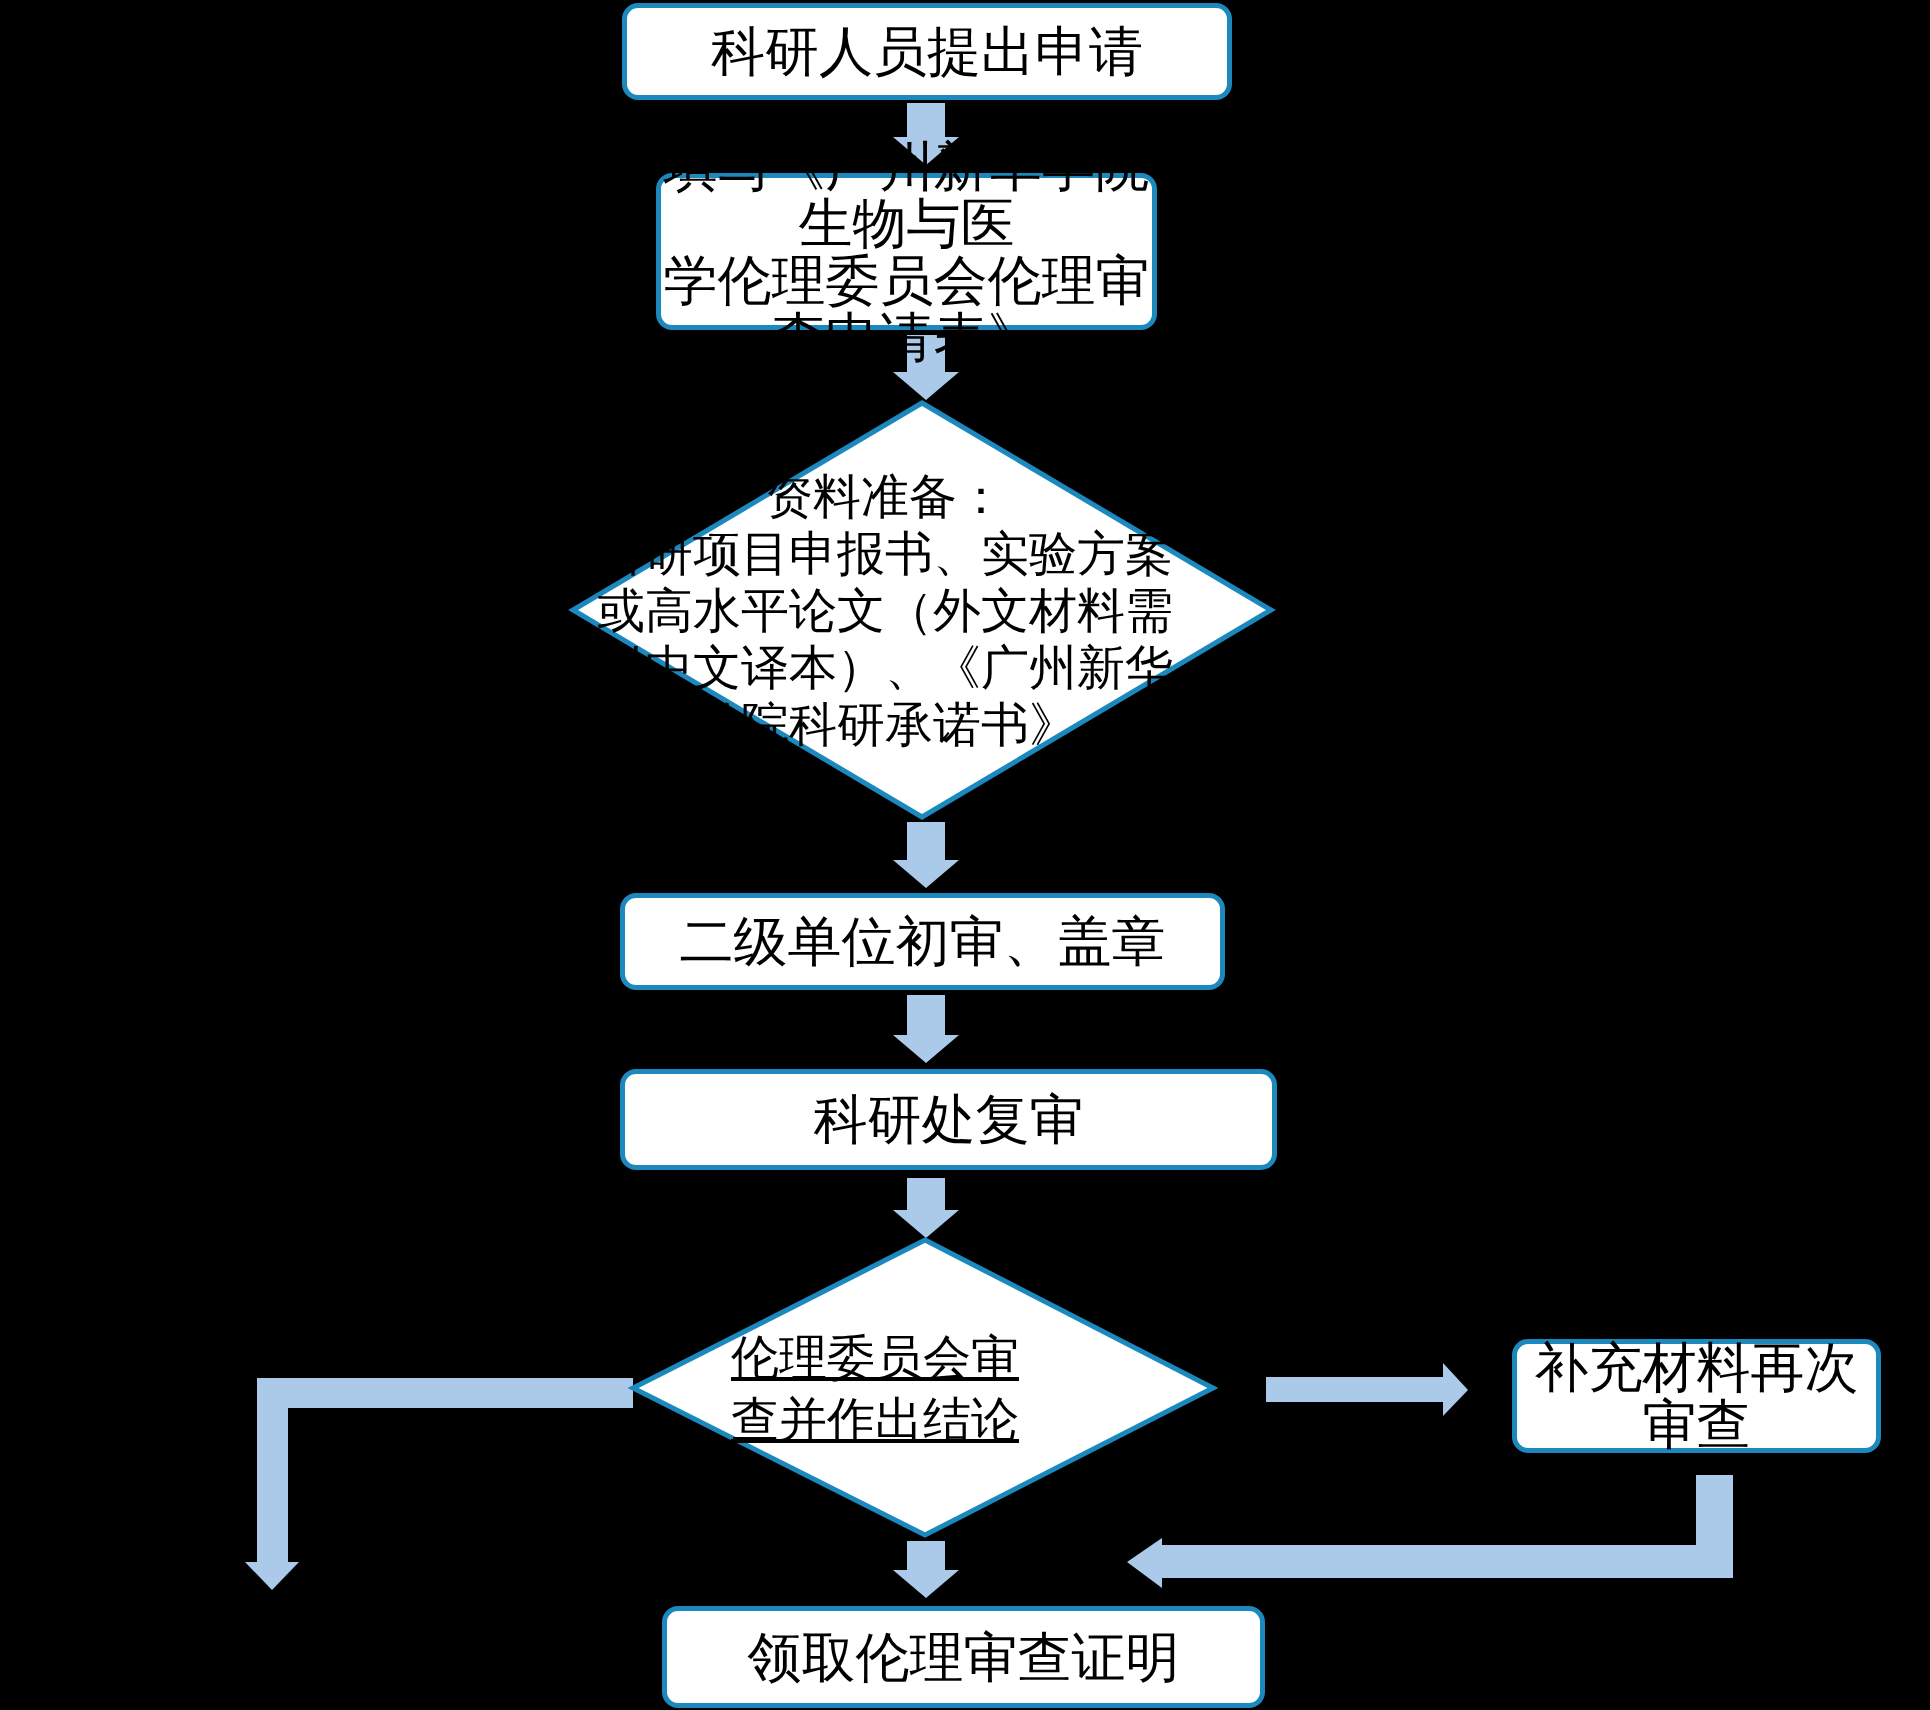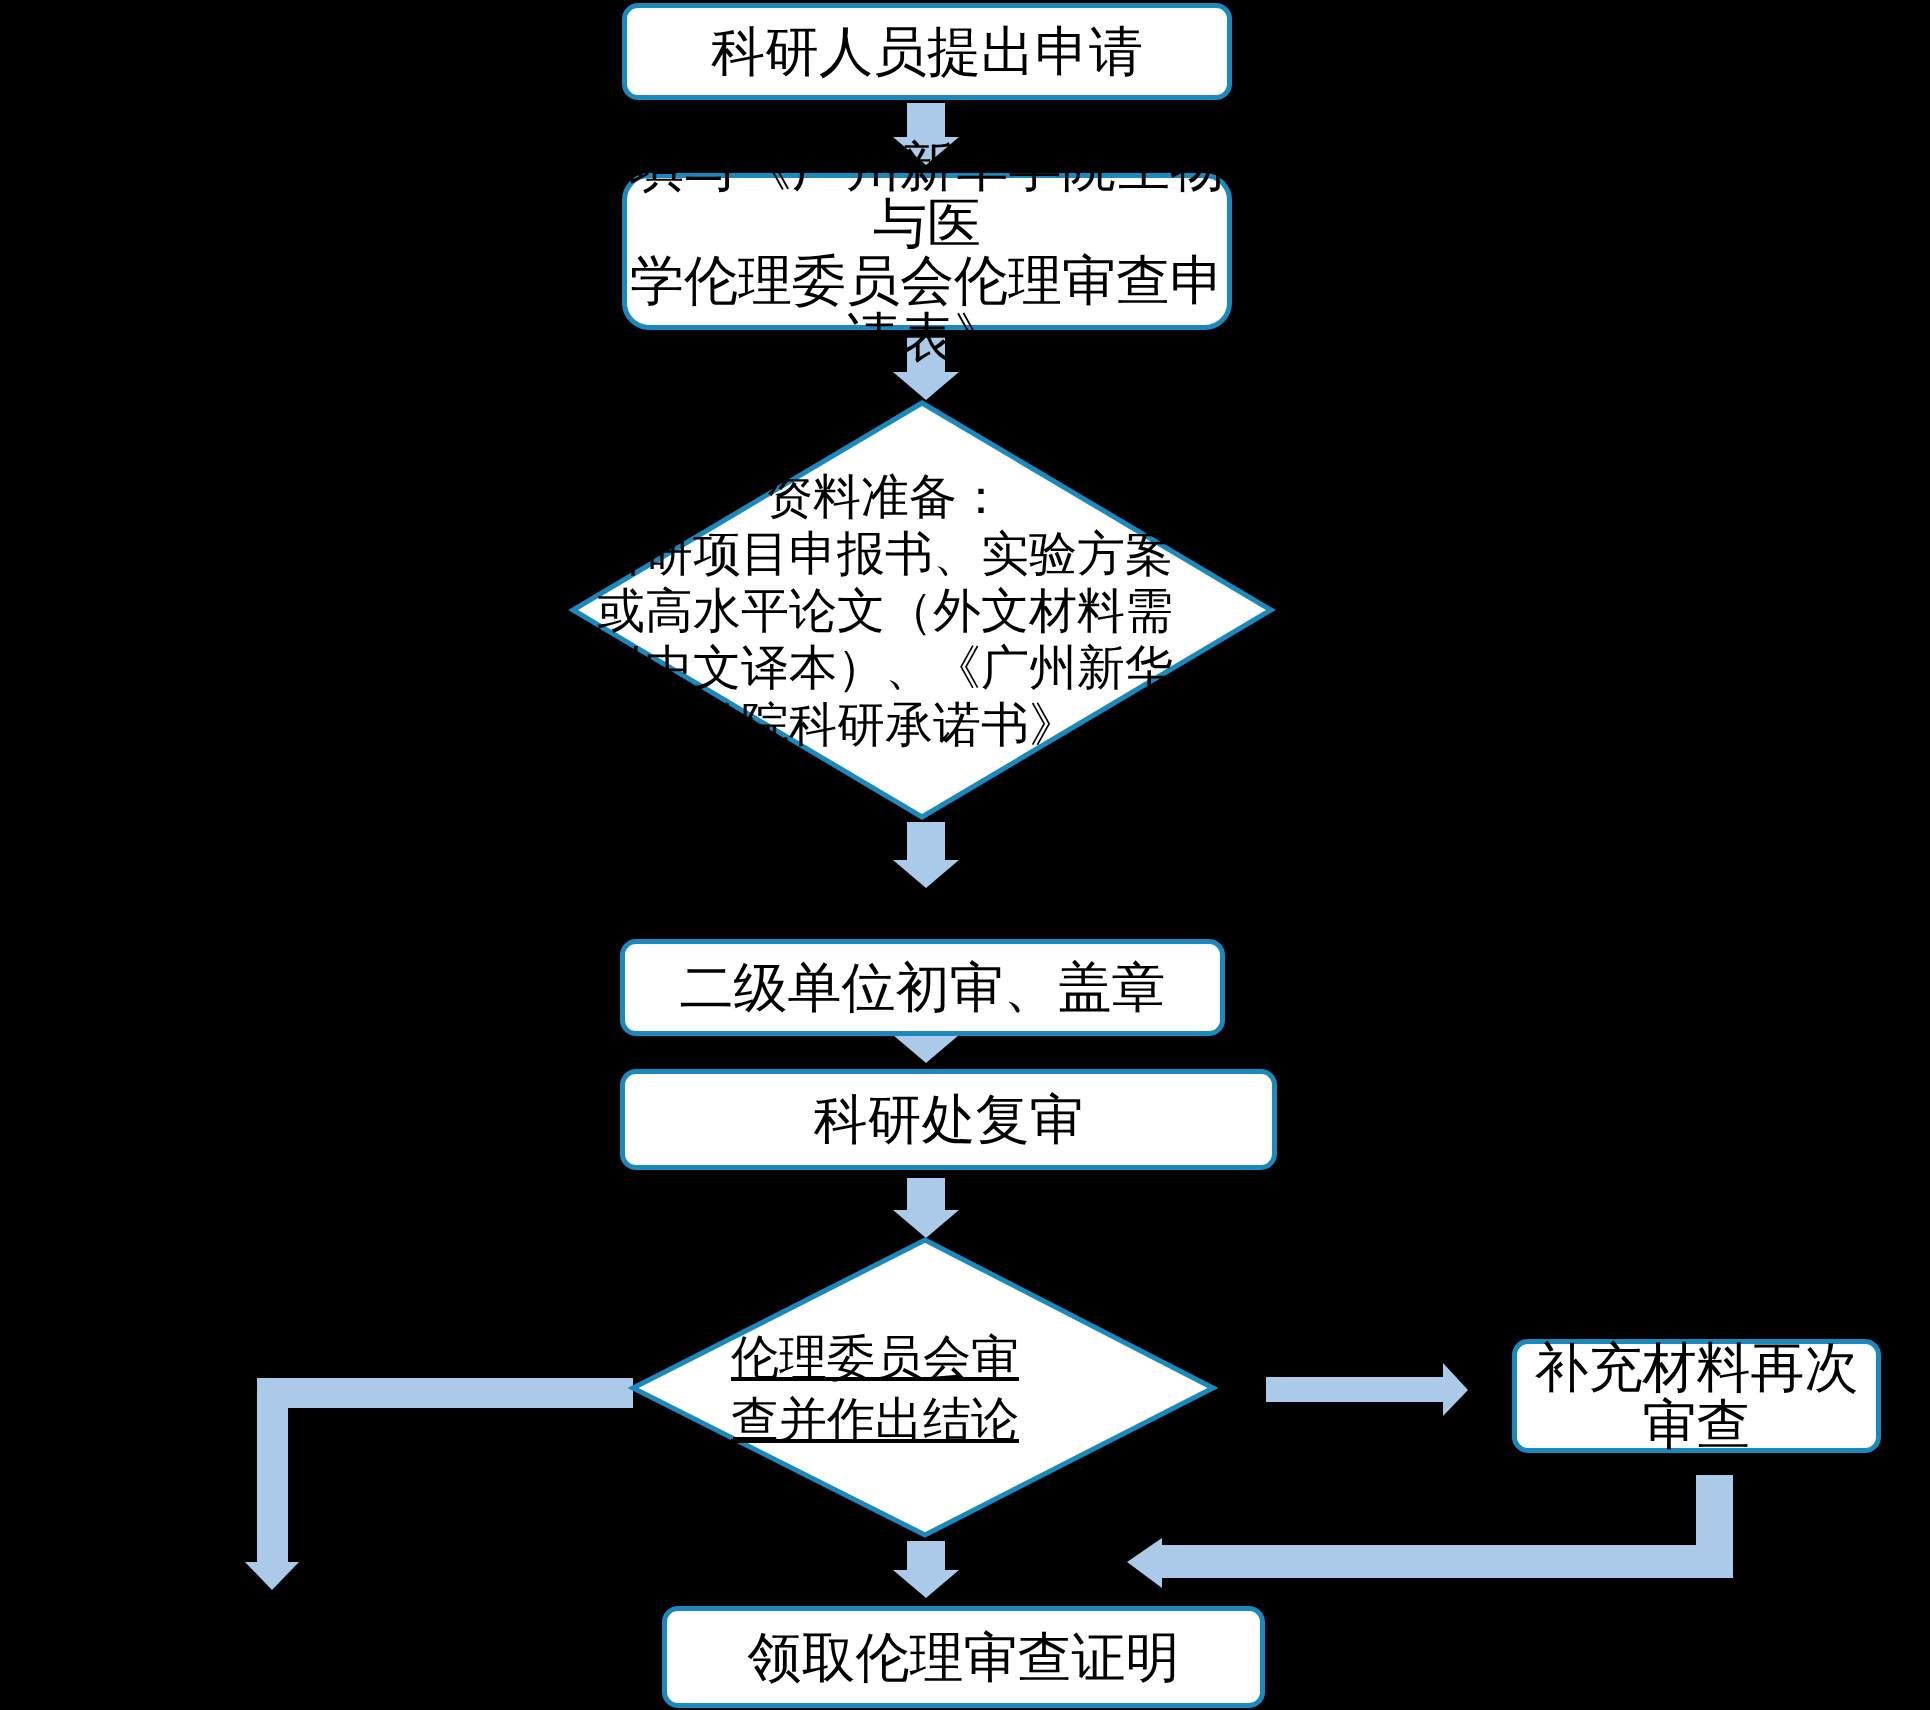--- a/index.html
+++ b/index.html
@@ -54,30 +54,30 @@
     <polygon fill="#abc9e8" points="633,1378 257,1378 257,1562 245,1562 272,1590 299,1562 288,1562 288,1408 633,1408"></polygon>
 
     <polygon fill="#abc9e8" points="1696,1475 1733,1475 1733,1578 1162,1578 1162,1588 1127,1562 1162,1538 1162,1545 1696,1545"></polygon>
 
     <polygon fill="#ffffff" stroke="#1b88be" stroke-width="5" points="922,403 1271,610 922,817 573,610"></polygon>
     <polygon fill="#ffffff" stroke="#1b88be" stroke-width="5" points="925,1240 1213,1388 925,1535 633,1388"></polygon>
   </svg>
 
   <div class="node-box" style="left:622px;top:3px;width:610px;height:97px;">科研人员提出申请</div>
 
-  <div class="node-box" style="left:622px;top:173px;width:610px;height:157px;border-radius:27px;">填写《广州新华学院生物与医
+  <div class="node-box" style="left:656px;top:173px;width:501px;height:157px;">填写《广州新华学院生物与医
 学伦理委员会伦理审查申请表》</div>
 
   <div class="diamond-label" style="left:555px;top:400px;width:660px;height:420px;">资料准备：
 科研项目申报书、实验方案
 或高水平论文（外文材料需
 附中文译本）、《广州新华
 学院科研承诺书》</div>
 
-  <div class="node-box" style="left:620px;top:939px;width:605px;height:97px;">二级单位初审、盖章</div>
+  <div class="node-box" style="left:620px;top:893px;width:605px;height:97px;">二级单位初审、盖章</div>
 
   <div class="node-box" style="left:620px;top:1069px;width:657px;height:101px;">科研处复审</div>
 
   <div class="diamond-label" style="left:555px;top:1242px;width:640px;height:292px;line-height:62px;text-decoration:underline;">伦理委员会审
 查并作出结论</div>
 
 
   <div class="node-box" style="left:622px;top:1606px;width:603px;height:102px;margin-left:40px;">领取伦理审查证明</div>
 
   <div class="node-box" style="left:1512px;top:1339px;width:369px;height:114px;">补充材料再次审查</div>

